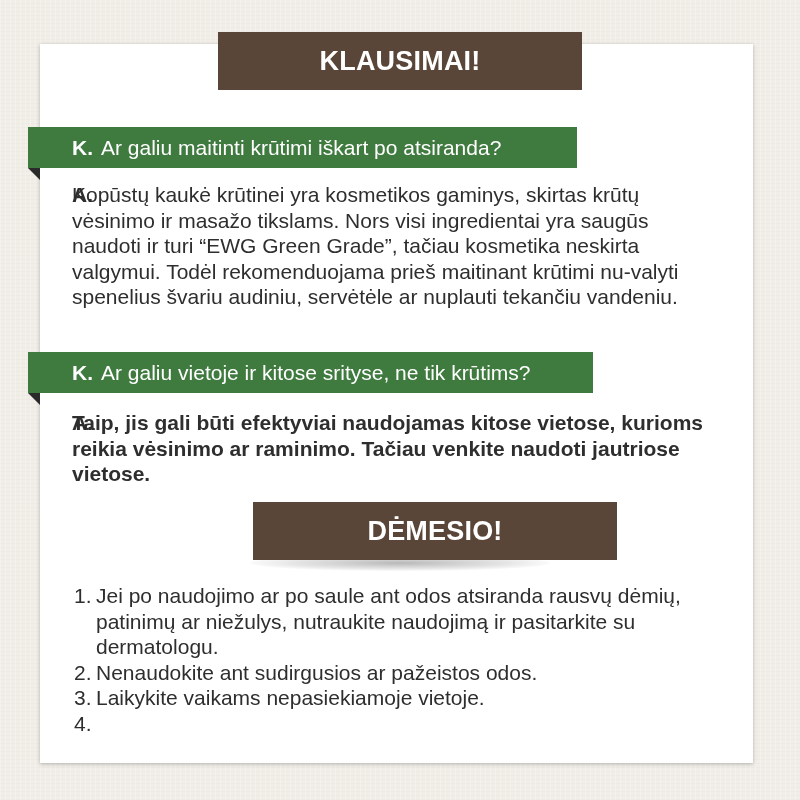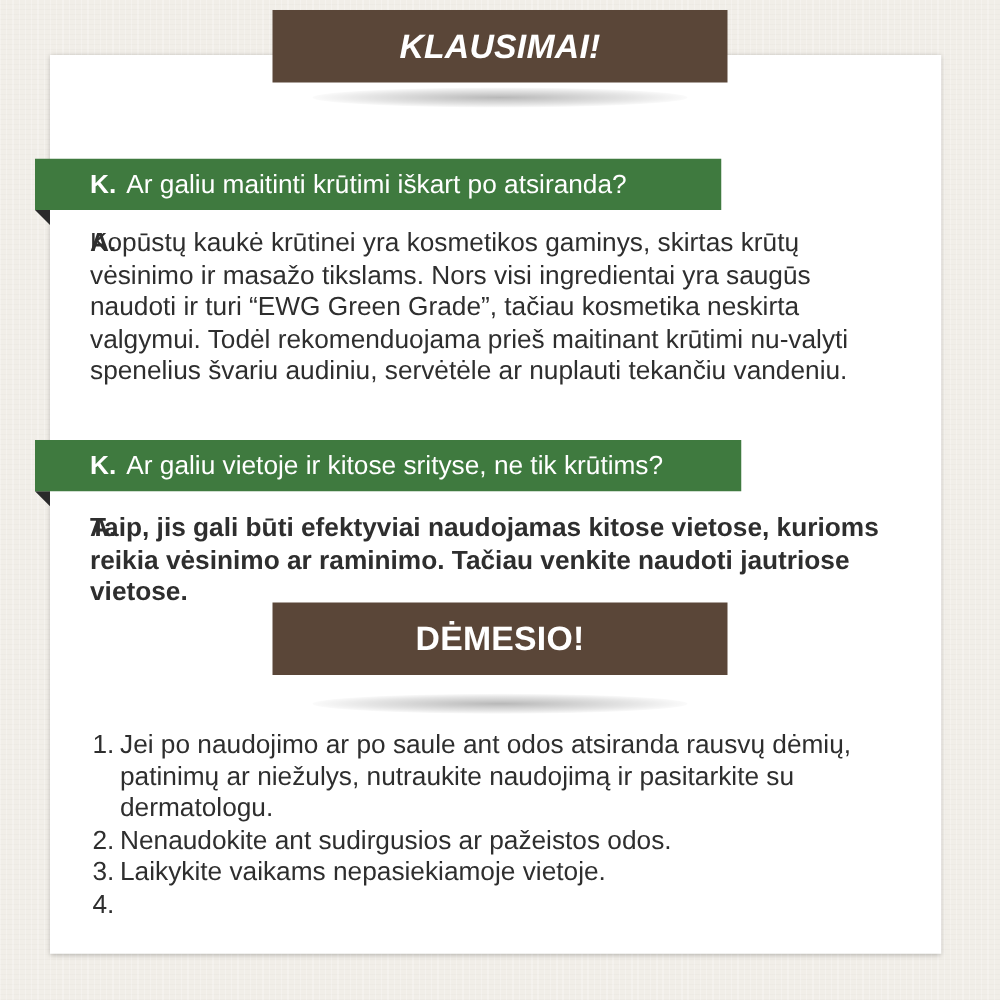--- a/index.html
+++ b/index.html
@@ -57,21 +57,21 @@
       z-index: 3;
     }
     .warnings li { position: relative; padding-left: 22px; }
     .warnings .num { position: absolute; left: 0; top: 0; }
   </style>
 </head>
 <body>
 
 <div class="card"></div>
 
-<div class="banner" style="top:8px;font-style:italic;">
+<div class="banner" style="top:32px;">
   <span>KLAUSIMAI!</span>
 </div>
 <div class="banner-shadow" style="top:70px;"></div>
 
 <div class="ribbon" style="top:127px; width:549px;">
   <span class="k">K.</span>
   <span>Ar galiu maitinti krūtimi iškart po atsiranda?</span>
 </div>
 <div class="fold" style="top:168px;"></div>
 <div class="answer" style="top:182px;">
@@ -86,21 +86,21 @@
   <span>Ar galiu vietoje ir kitose srityse, ne tik krūtims?</span>
 </div>
 <div class="fold" style="top:393px;"></div>
 <div class="answer" style="top:410px;">
   <span class="a">A.</span>
   <span class="text" style="width:640px;font-weight:bold;">
     <span>Taip, jis gali būti efektyviai naudojamas kitose vietose, kurioms reikia vėsinimo ar raminimo. Tačiau venkite naudoti jautriose vietose.</span>
   </span>
 </div>
 
-<div class="banner" style="top:482px;">
+<div class="banner" style="top:502px;margin-left:35px;">
   <span>DĖMESIO!</span>
 </div>
 <div class="banner-shadow" style="top:555px;"></div>
 
 <ol class="warnings">
   <li>
     <span class="num">1.</span>
     <span>Jei po naudojimo ar po saule ant odos atsiranda rausvų dėmių, patinimų ar niežulys, nutraukite naudojimą ir pasitarkite su dermatologu.</span>
   </li>
   <li>

